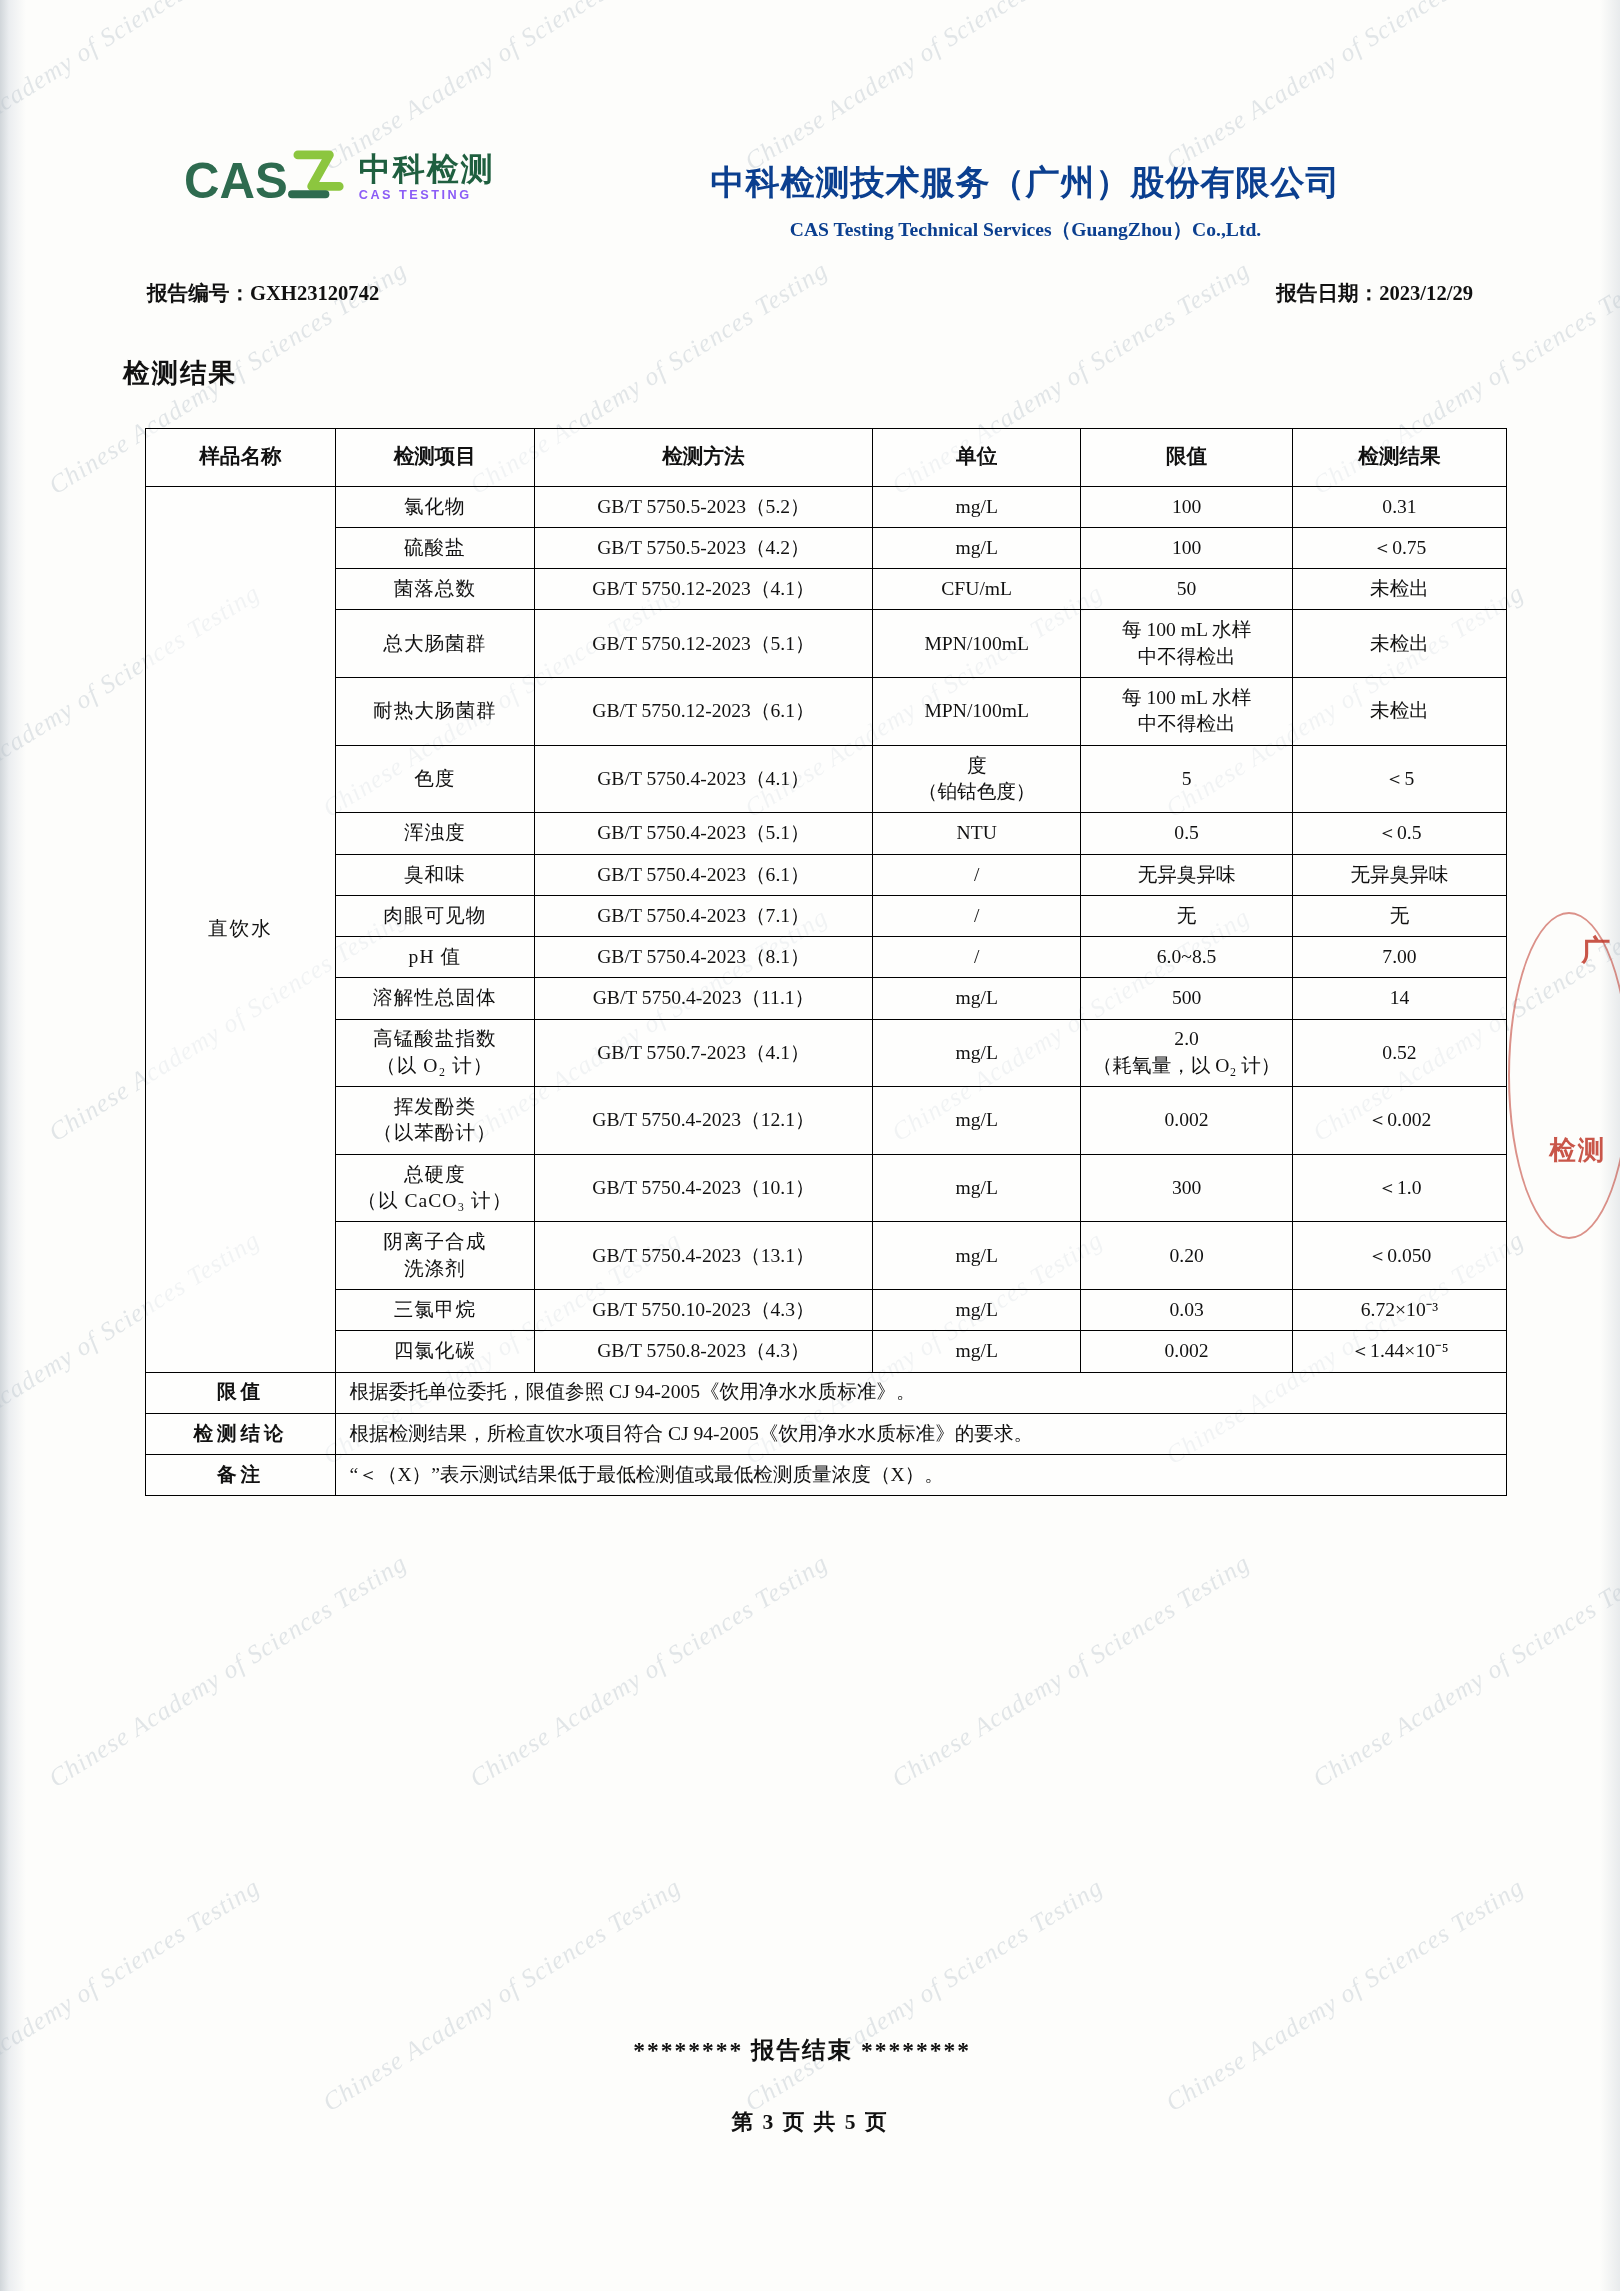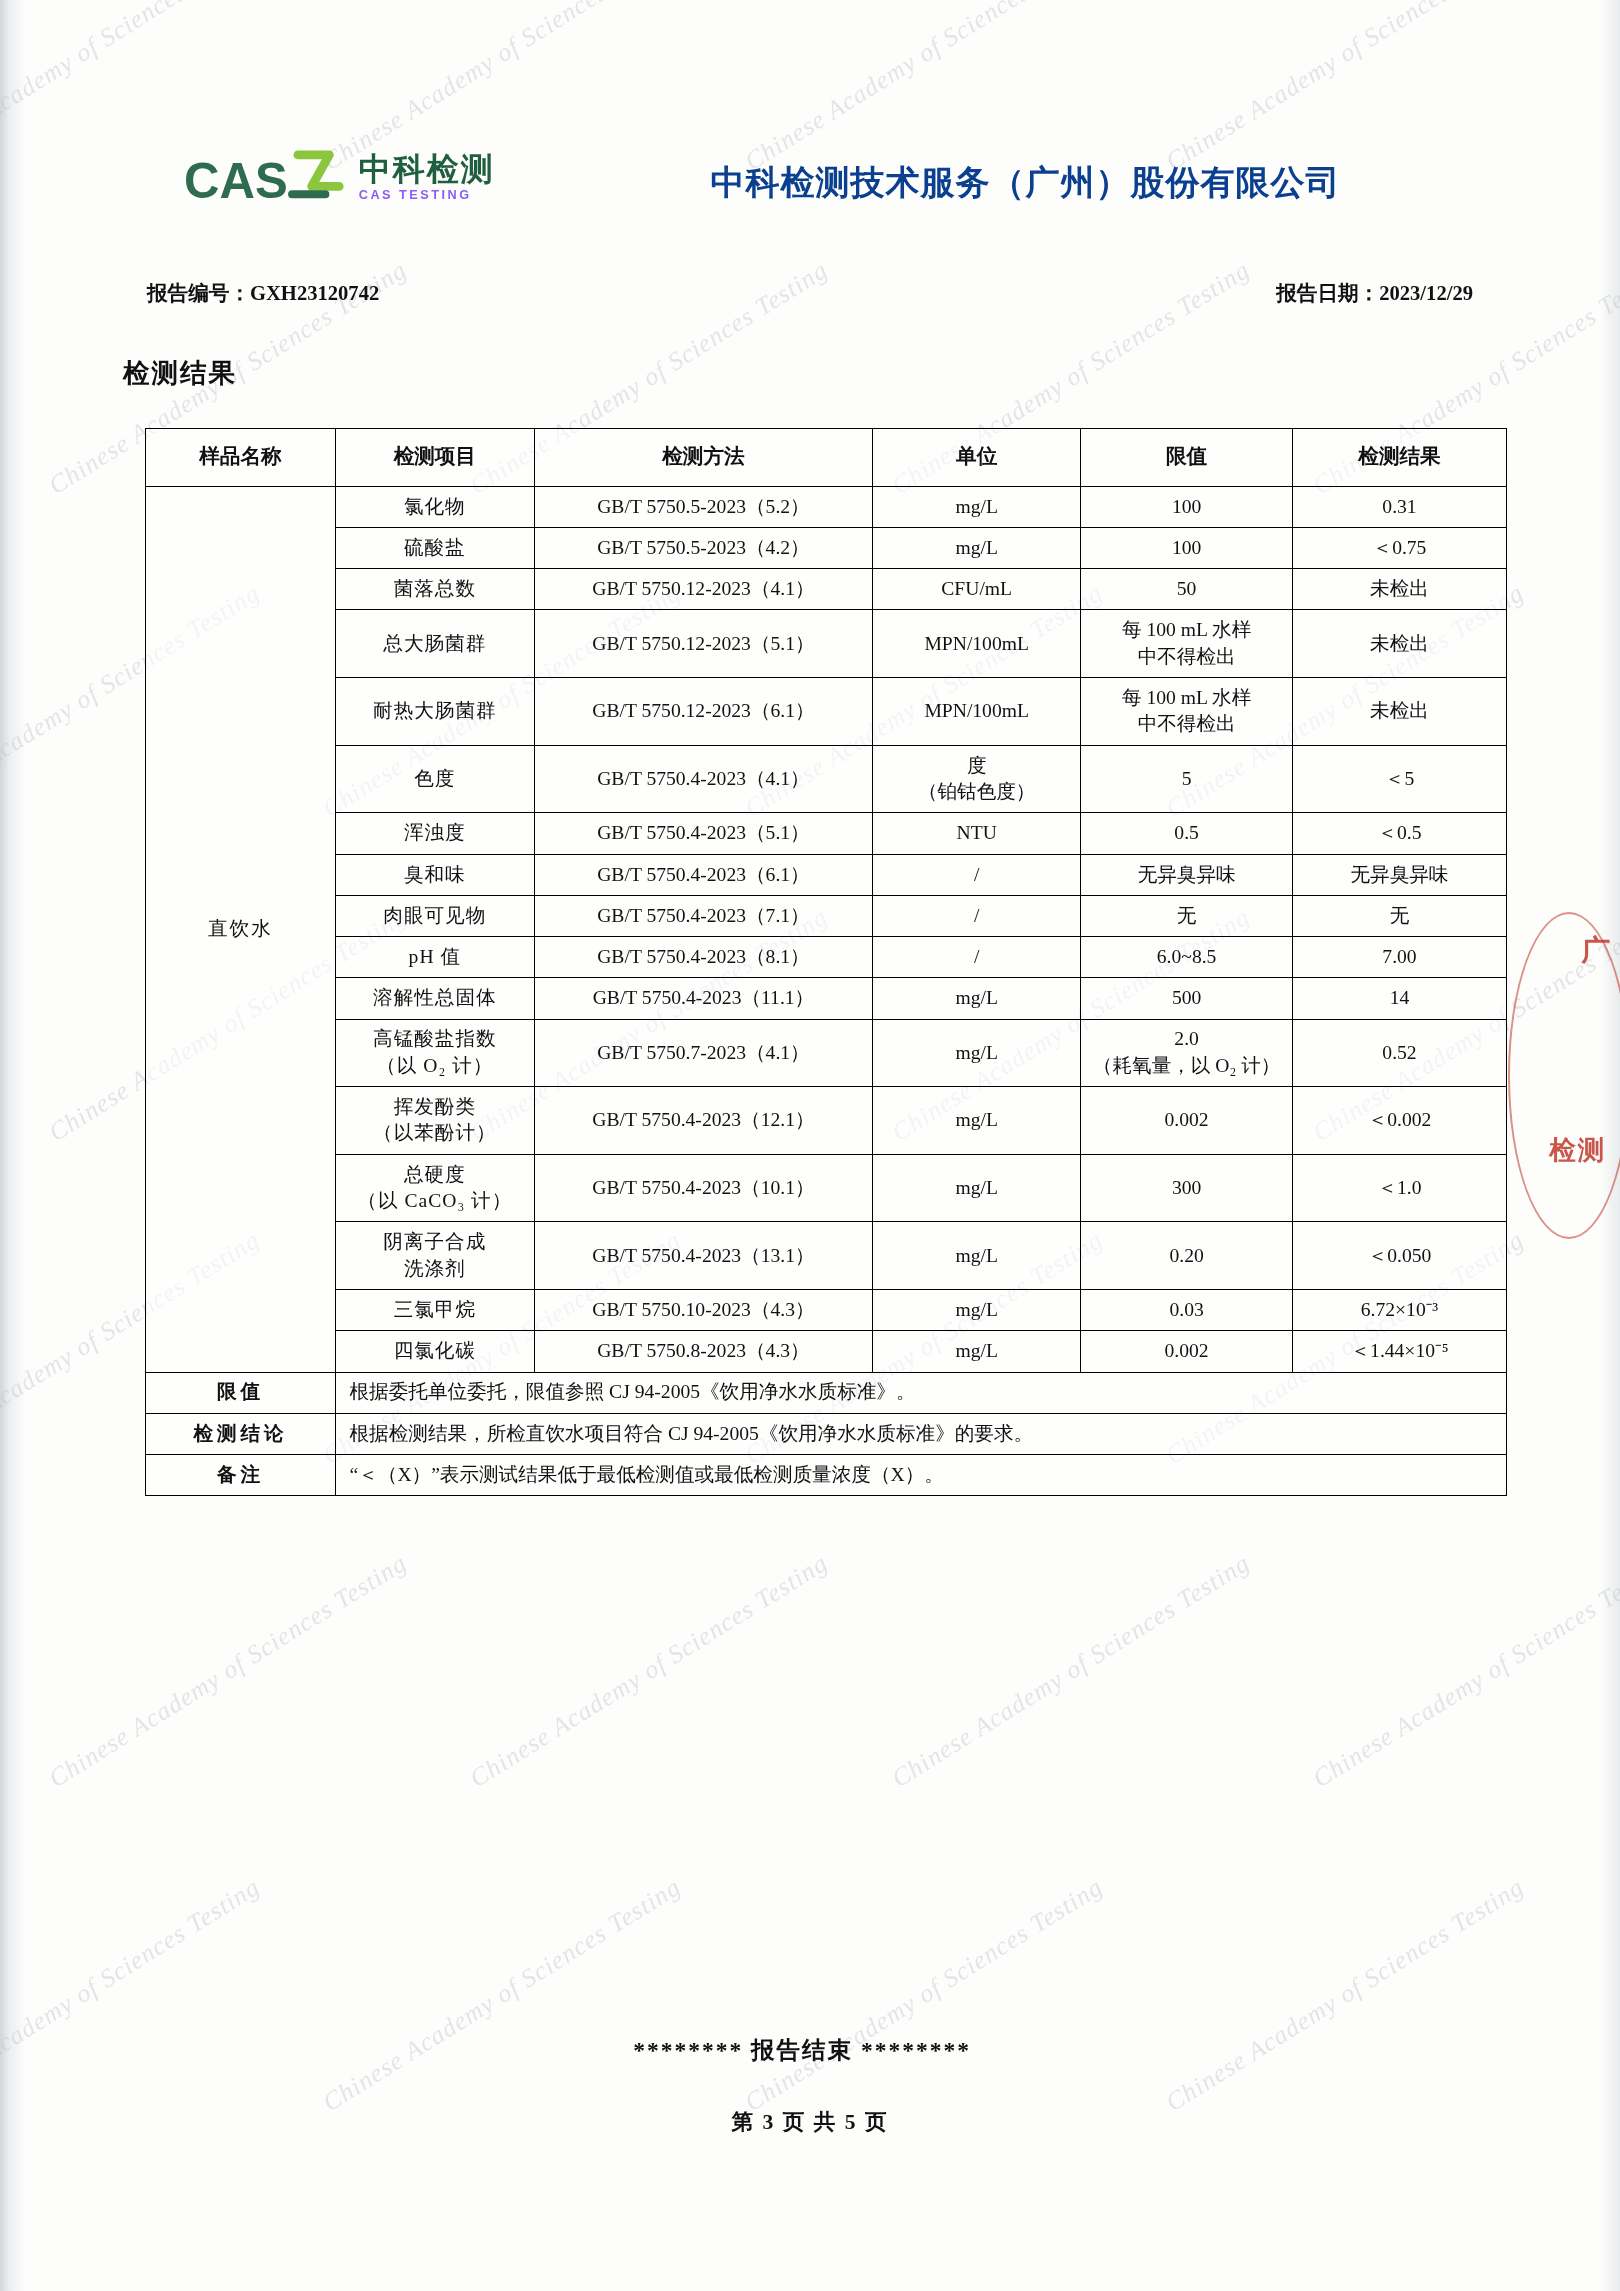--- a/index.html
+++ b/index.html
@@ -296,20 +296,21 @@
           <path d="M112 52 L146 52" stroke="#2e6b4f" stroke-width="8" fill="none" stroke-linecap="round"></path>
         </svg>
       </div>
       <div class="logo-cn">
         <div class="l1">中科检测</div>
         <div class="l2">CAS TESTING</div>
       </div>
     </div>
     <div class="company">
       <div class="cn">中科检测技术服务（广州）股份有限公司</div>
+      <div class="en">CAS Testing Technical Services（GuangZhou）Co.,Ltd.</div>
     </div>
   </div>
 
   <div class="meta-row">
     <div>
       <span class="label">报告编号：</span><span>GXH23120742</span>
     </div>
     <div>
       <span class="label">报告日期：</span><span>2023/12/29</span>
     </div>

